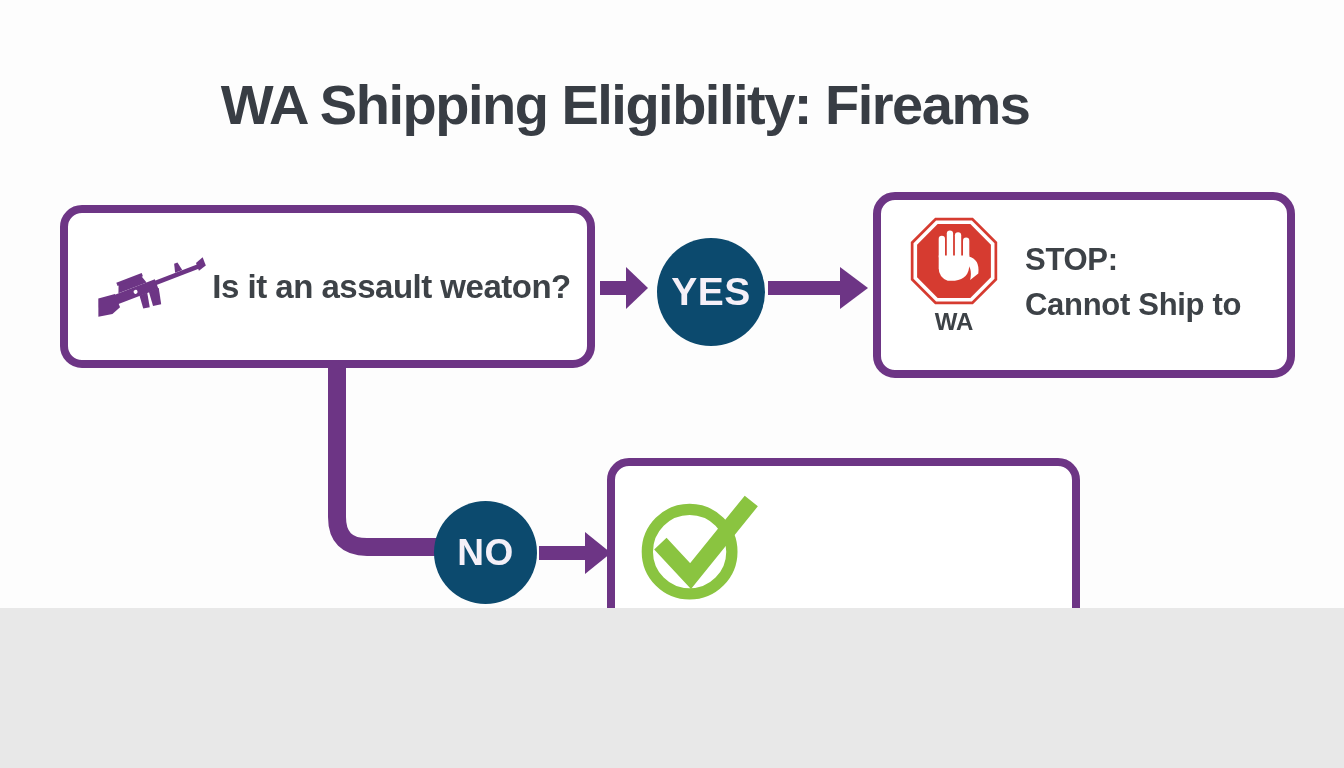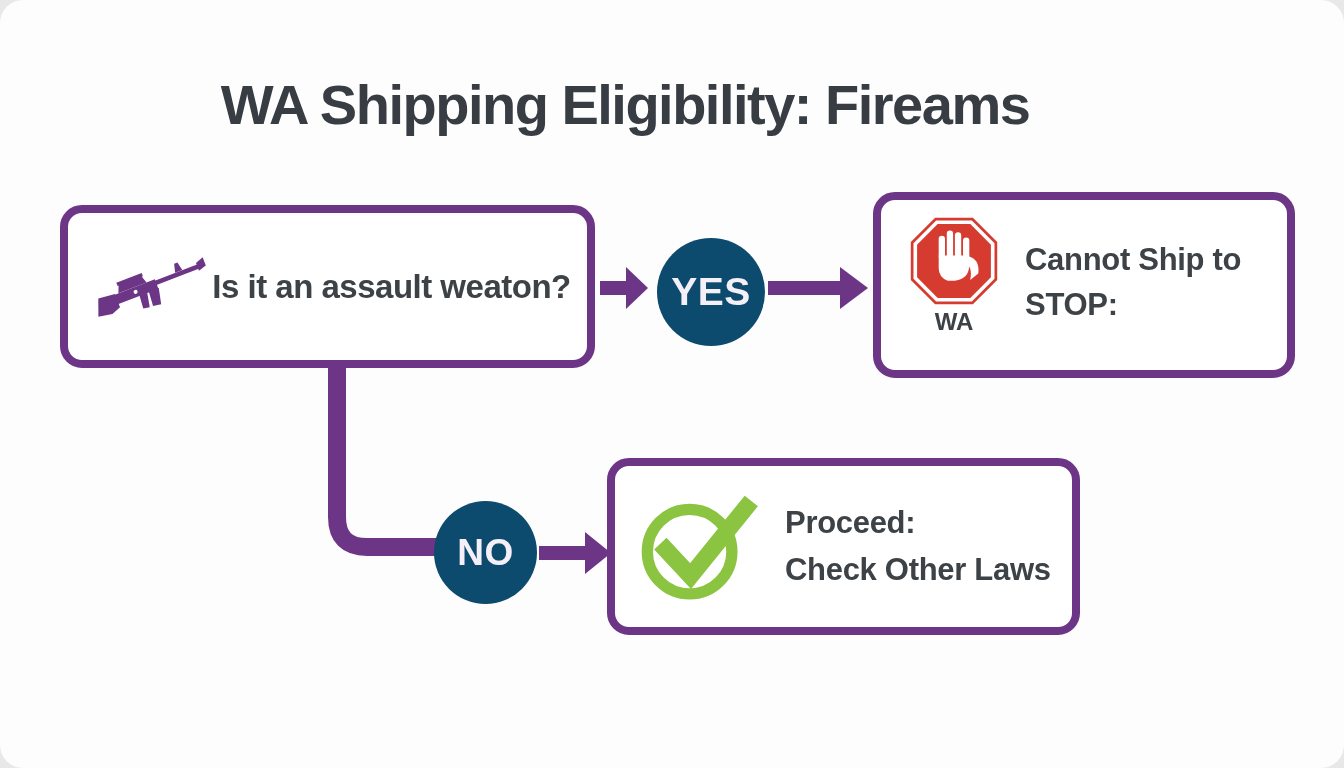--- a/index.html
+++ b/index.html
@@ -1,20 +1,19 @@
 <!DOCTYPE html>
 <html><head>
 <meta charset="utf-8">
 <style>
   html,body{margin:0;padding:0;background:#e8e8e8;}
   .stage{
-    position:relative;width:1344px;height:768px;overflow:hidden;
+    position:relative;width:1344px;height:608px;overflow:hidden;
     background:#fdfdfd;
     font-family:"Liberation Sans",sans-serif;
-    border-radius:23px;
   }
   .title{
     position:absolute;left:150px;top:72px;width:950px;margin:0;
     text-align:center;font-size:56px;font-weight:bold;color:#383d44;
     letter-spacing:-1.5px;white-space:nowrap;
   }
   .box{
     position:absolute;box-sizing:border-box;background:#ffffff;
     border:8px solid #6d3585;border-radius:22px;display:flex;
   }
@@ -98,22 +97,22 @@
           <rect x="42" y="16" width="7" height="32" rx="3.5"></rect>
           <rect x="51" y="18" width="7" height="30" rx="3.5"></rect>
           <rect x="60" y="24" width="7" height="24" rx="3.5"></rect>
           <path d="M33 44 h34 v10 q0 16 -16 18 h-8 q-10 -4 -10 -14 z"></path>
           <path d="M66 45 q13 3 11 19 l-9 7 q3 -15 -6 -19 z"></path>
         </g>
       </svg>
       <div class="wa-caption">WA</div>
     </div>
     <div class="stop-text">
+      <div>STOP:</div>
       <div>Cannot Ship to</div>
-      <div>STOP:</div>
     </div>
   </div>
 
   <svg class="abs" style="left:320px;top:366px" width="122" height="194" aria-hidden="true">
     <path d="M17 0 L17 151 Q17 181 47 181 L122 181" fill="none" class="purple-stroke" stroke-width="18"></path>
   </svg>
 
   <div class="circle no-circle">
     <span>NO</span>
   </div>
@@ -121,19 +120,15 @@
   <svg class="abs" style="left:539px;top:531px" width="72" height="44" aria-hidden="true">
     <rect class="purple-fill" x="0" y="15" width="48" height="14"></rect>
     <polygon class="purple-fill" points="46,1 72,22 46,43"></polygon>
   </svg>
 
   <div class="box proceed">
     <svg width="124" height="112" viewBox="0 0 132 118" aria-hidden="true">
       <circle cx="56" cy="64" r="45" fill="none" stroke="#8ac440" stroke-width="12"></circle>
       <path d="M31 62 L57 90 L116 17" fill="none" stroke="#8ac440" stroke-width="18" stroke-linecap="square" stroke-linejoin="miter"></path>
     </svg>
-    <div class="proceed-text">
-      <div>Proceed:</div>
-      <div>Check Other Laws</div>
-    </div>
   </div>
 
 </div>
 
 </body></html>

